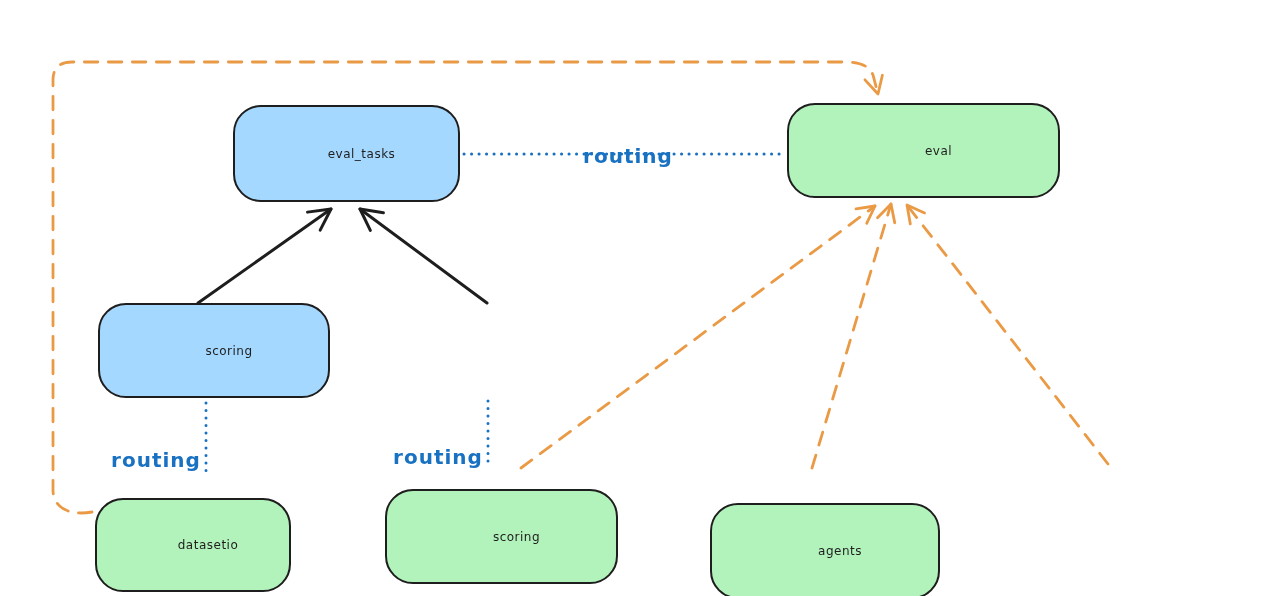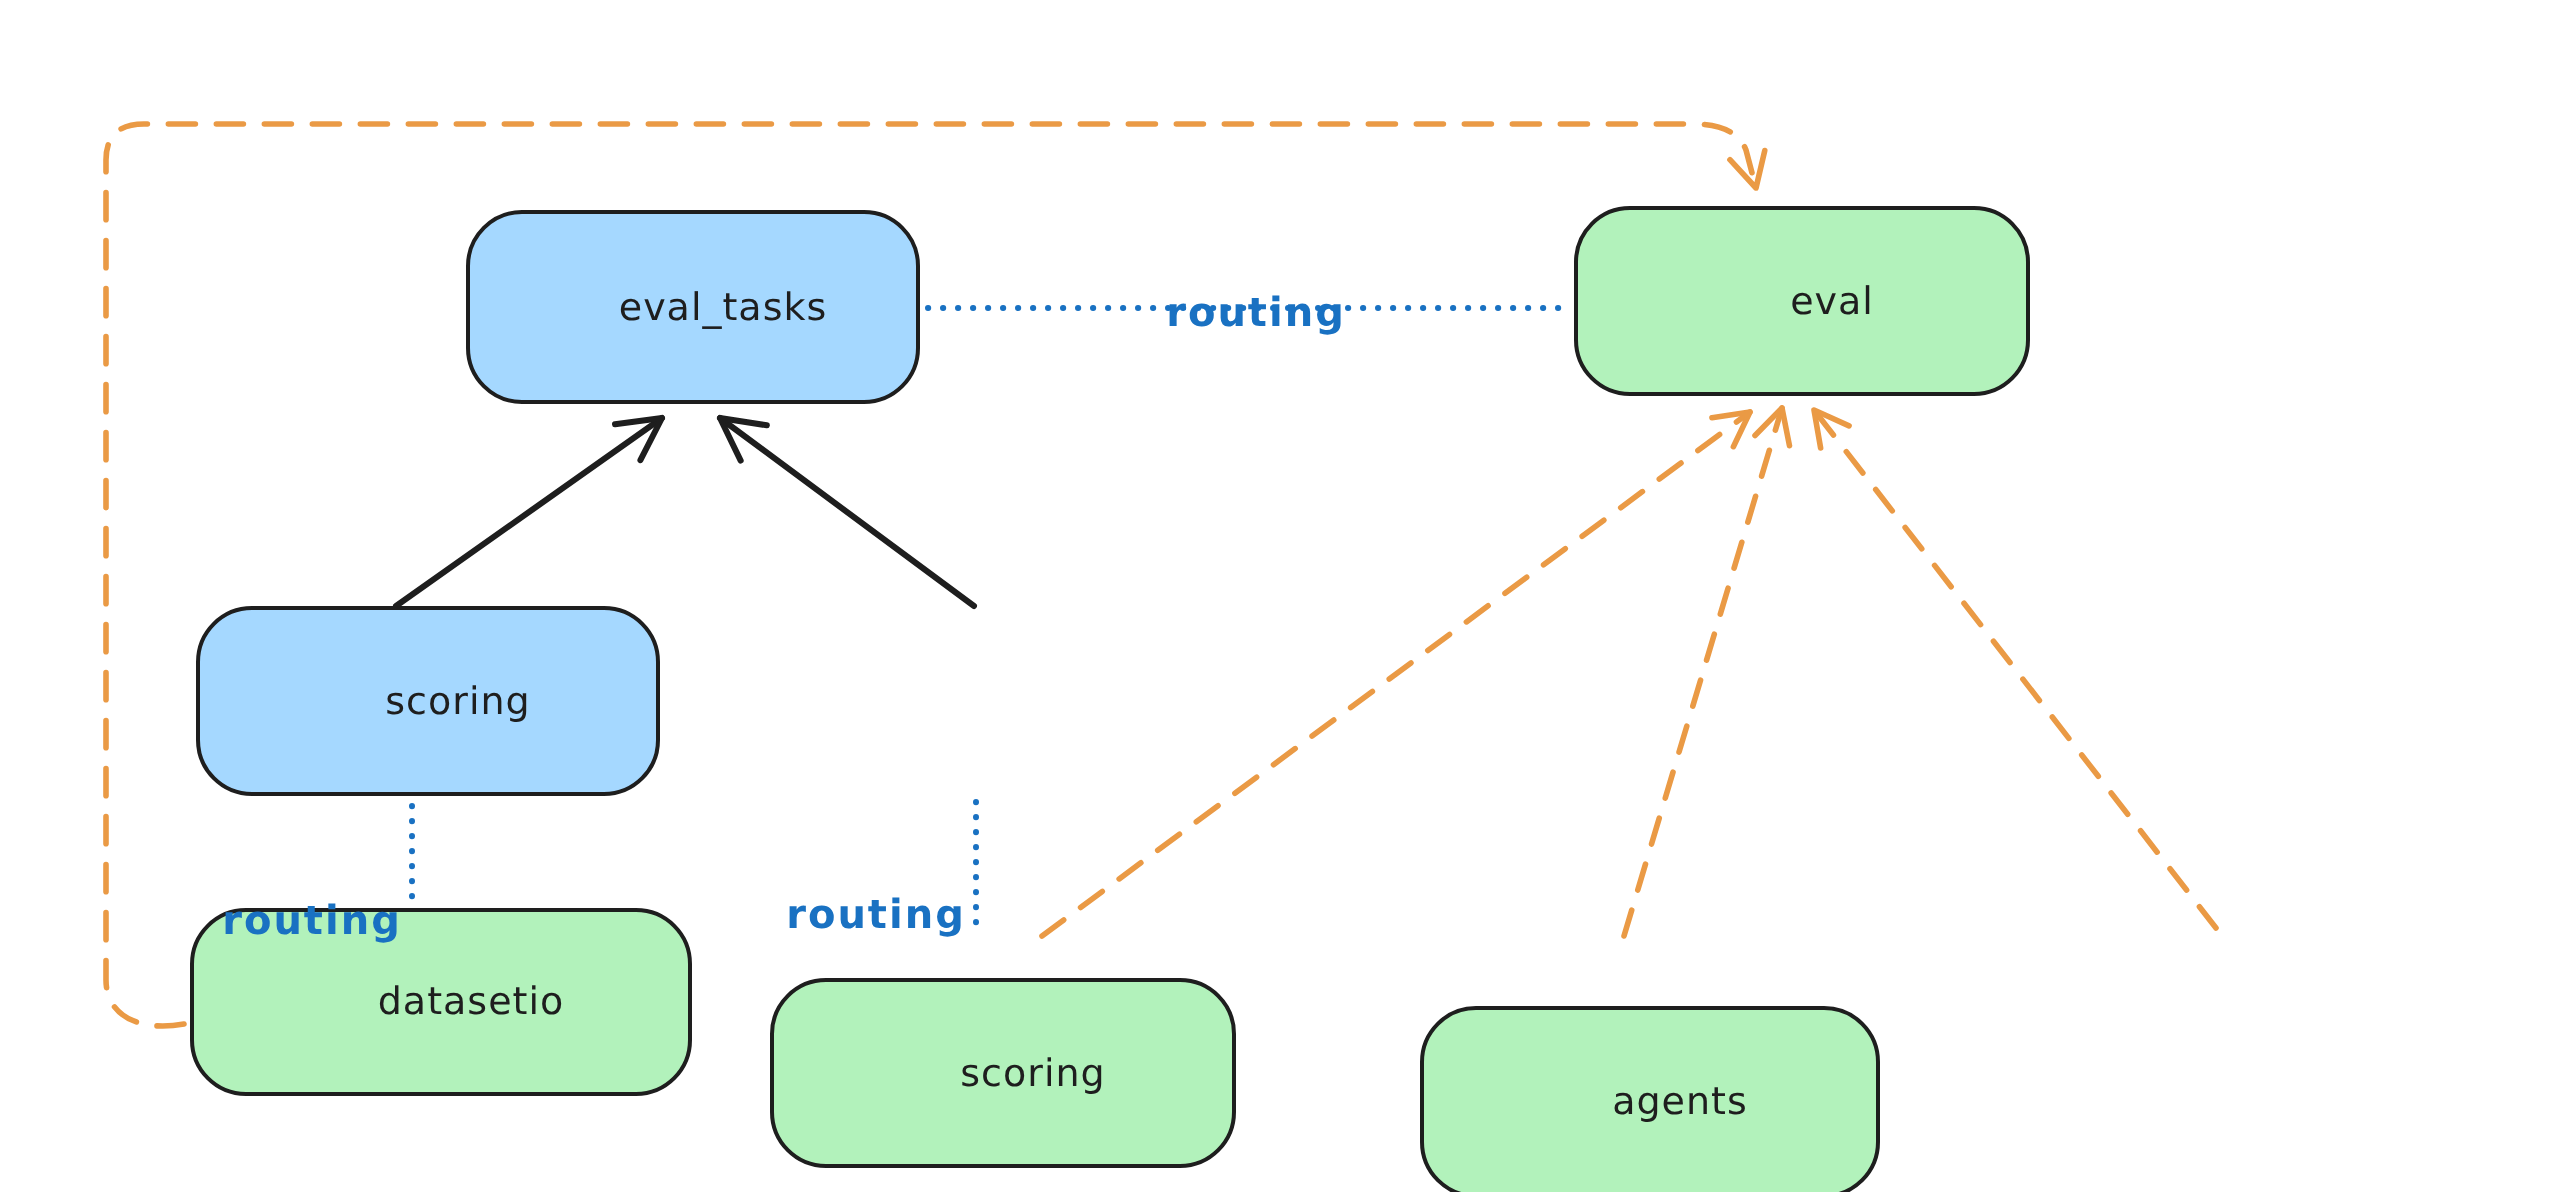--- a/index.html
+++ b/index.html
@@ -33,34 +33,34 @@
     pointer-events: none;
   }
   .node {
     position: absolute;
     box-sizing: border-box;
     border: 2.5px solid var(--node-stroke);
     border-radius: 28px;
     display: flex;
     align-items: center;
     justify-content: center;
-    font-size: 19px;
+    font-size: 12px;
     color: var(--text-color);
     letter-spacing: 0.5px;
     white-space: nowrap;
     padding-left: 30px;
   }
   .node.blue  { background: var(--node-blue-fill); }
   .node.green { background: var(--node-green-fill); }
 
   .node.eval-tasks        { left: 233px;  top: 105px; width: 227px; height: 97px; }
-  .node.eval              { left: 787px;  top: 103px; width: 228px; height: 95px; }
+  .node.eval              { left: 787px;  top: 103px; width: 273px; height: 95px; }
   .node.datasets          { left: 98px;   top: 303px; width: 232px; height: 95px; }
   .node.scoring-functions { left: 383px;  top: 303px; width: 227px; height: 95px; }
-  .node.datasetio         { left: 95px;   top: 454px; width: 251px; height: 94px; }
+  .node.datasetio         { left: 95px;   top: 498px; width: 196px; height: 94px; }
   .node.scoring           { left: 385px;  top: 489px; width: 233px; height: 95px; }
   .node.agents            { left: 710px;  top: 471px; width: 230px; height: 96px; margin-top: 32px; }
   .node.inference         { left: 1022px; top: 466px; width: 230px; height: 96px; }
 
   .edge-label {
     position: absolute;
     width: 100px;
     text-align: center;
     font-size: 20px;
     font-weight: 600;

